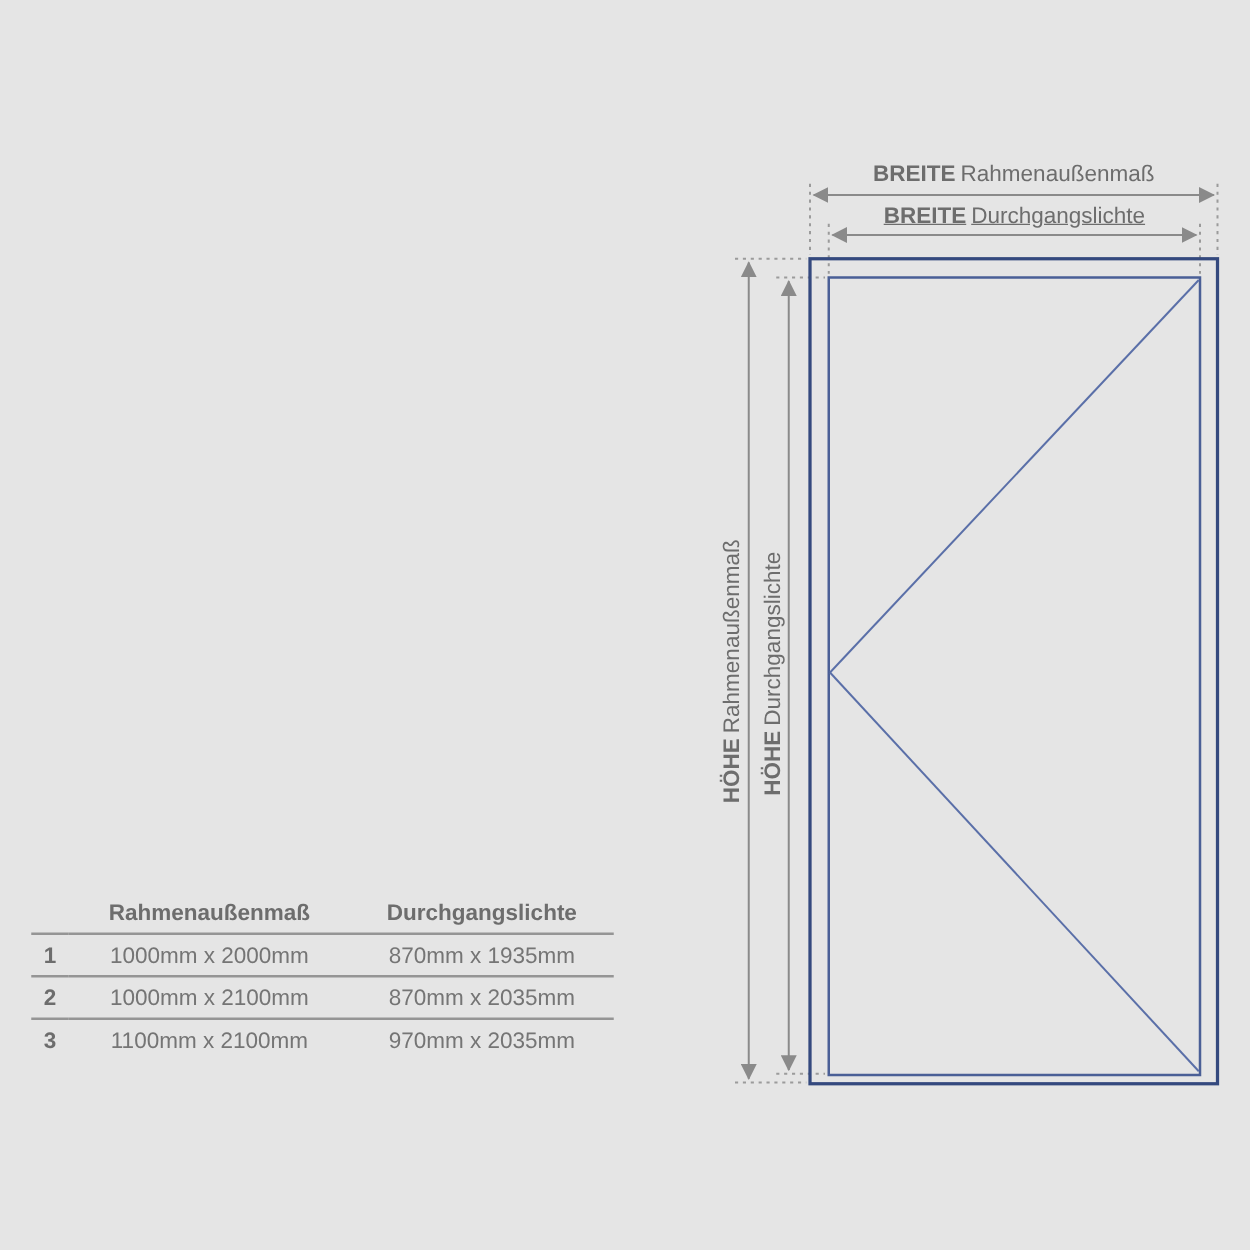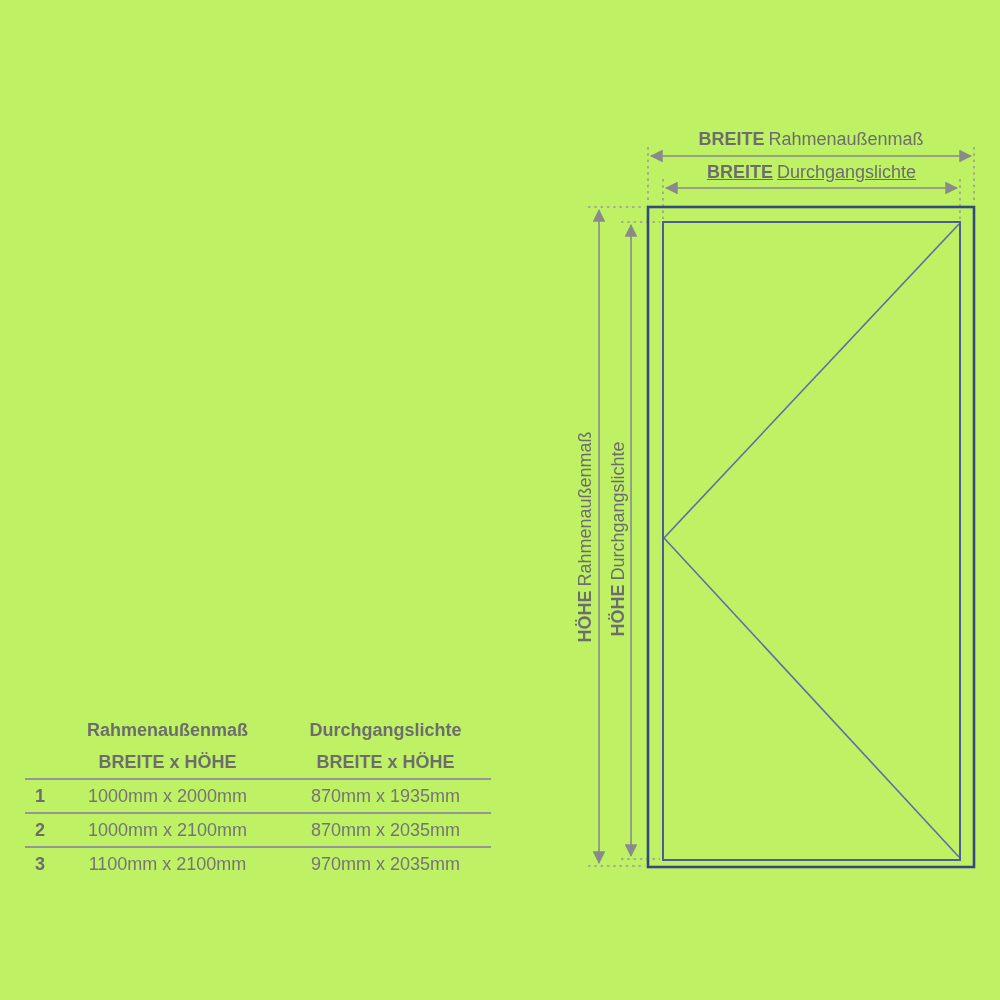--- a/index.html
+++ b/index.html
@@ -1,17 +1,17 @@
 <!DOCTYPE html>
 <html><head>
 <meta charset="utf-8">
 <style>
   html,body { margin:0; padding:0; background:#ffffff; }
   .canvas {
-    position:relative; width:1000px; height:1000px; background:#bef264;
+    position:relative; width:1000px; height:1000px; background:#e5e5e5;
     font-family:"Liberation Sans", sans-serif; overflow:hidden;
   }
   svg.layer { position:absolute; left:0; top:0; }
 
   
   .dim-label {
     position:absolute; color:#6d6d6d; font-size:18px; line-height:20px;
     white-space:nowrap; text-align:center;
   }
   .dim-label b { font-weight:700; margin-right:4px; }
@@ -94,25 +94,20 @@
         <col class="col-nr">
         <col class="col-a">
         <col class="col-b">
       </colgroup>
     <thead>
       <tr>
         <th></th>
         <th>Rahmenaußenmaß</th>
         <th>Durchgangslichte</th>
       </tr>
-      <tr>
-        <th></th>
-        <th>BREITE x HÖHE</th>
-        <th>BREITE x HÖHE</th>
-      </tr>
     </thead>
     <tbody>
       <tr>
         <td class="nr">1</td>
         <td>1000mm x 2000mm</td>
         <td>870mm x 1935mm</td>
       </tr>
       <tr>
         <td class="nr">2</td>
         <td>1000mm x 2100mm</td>

